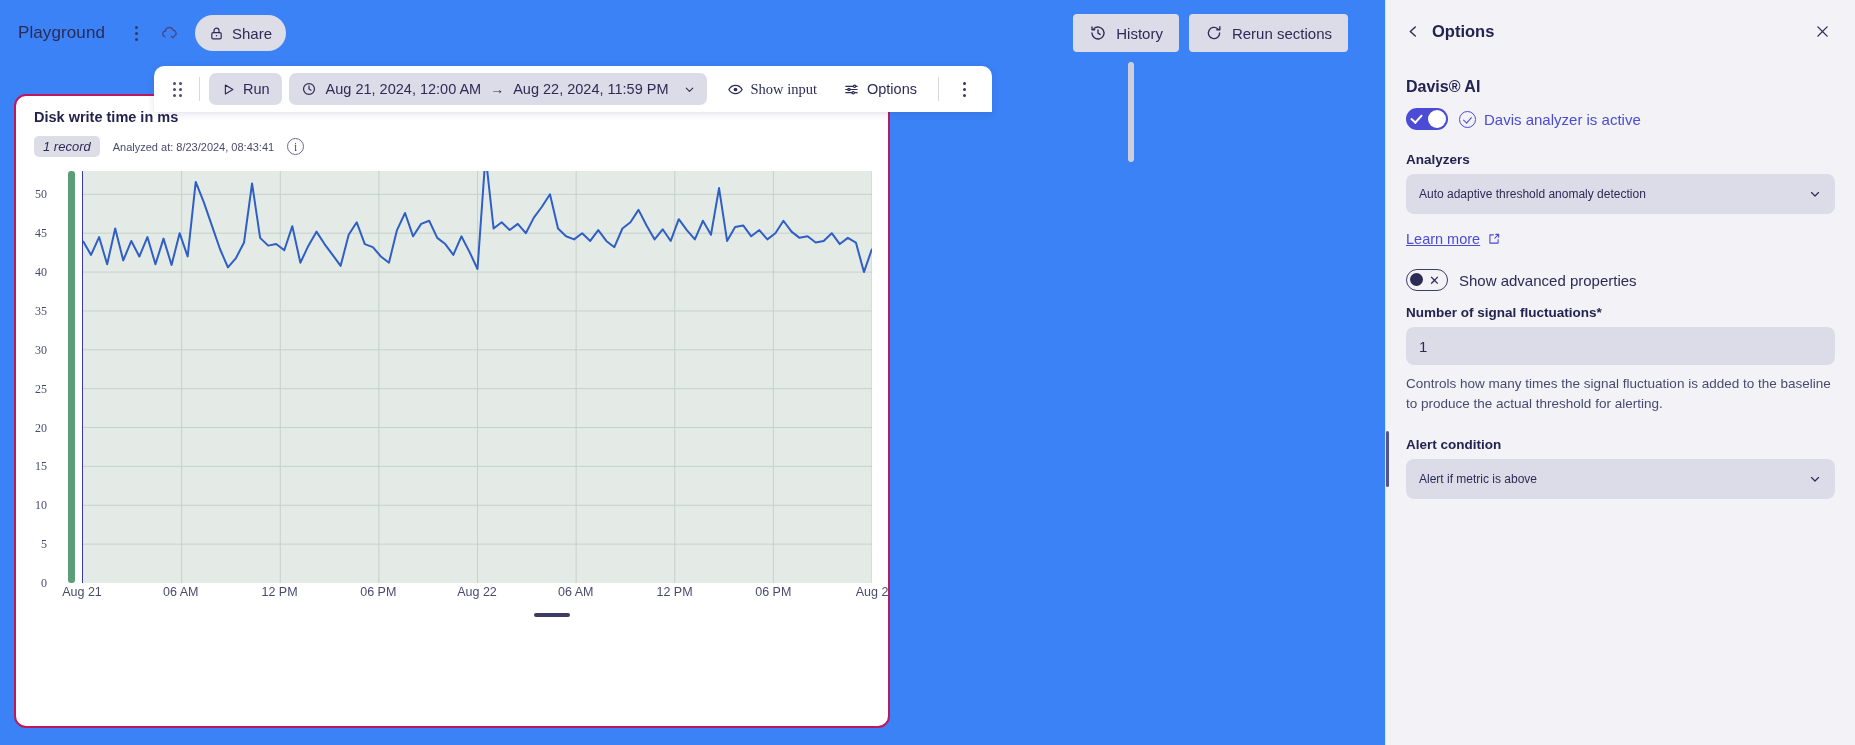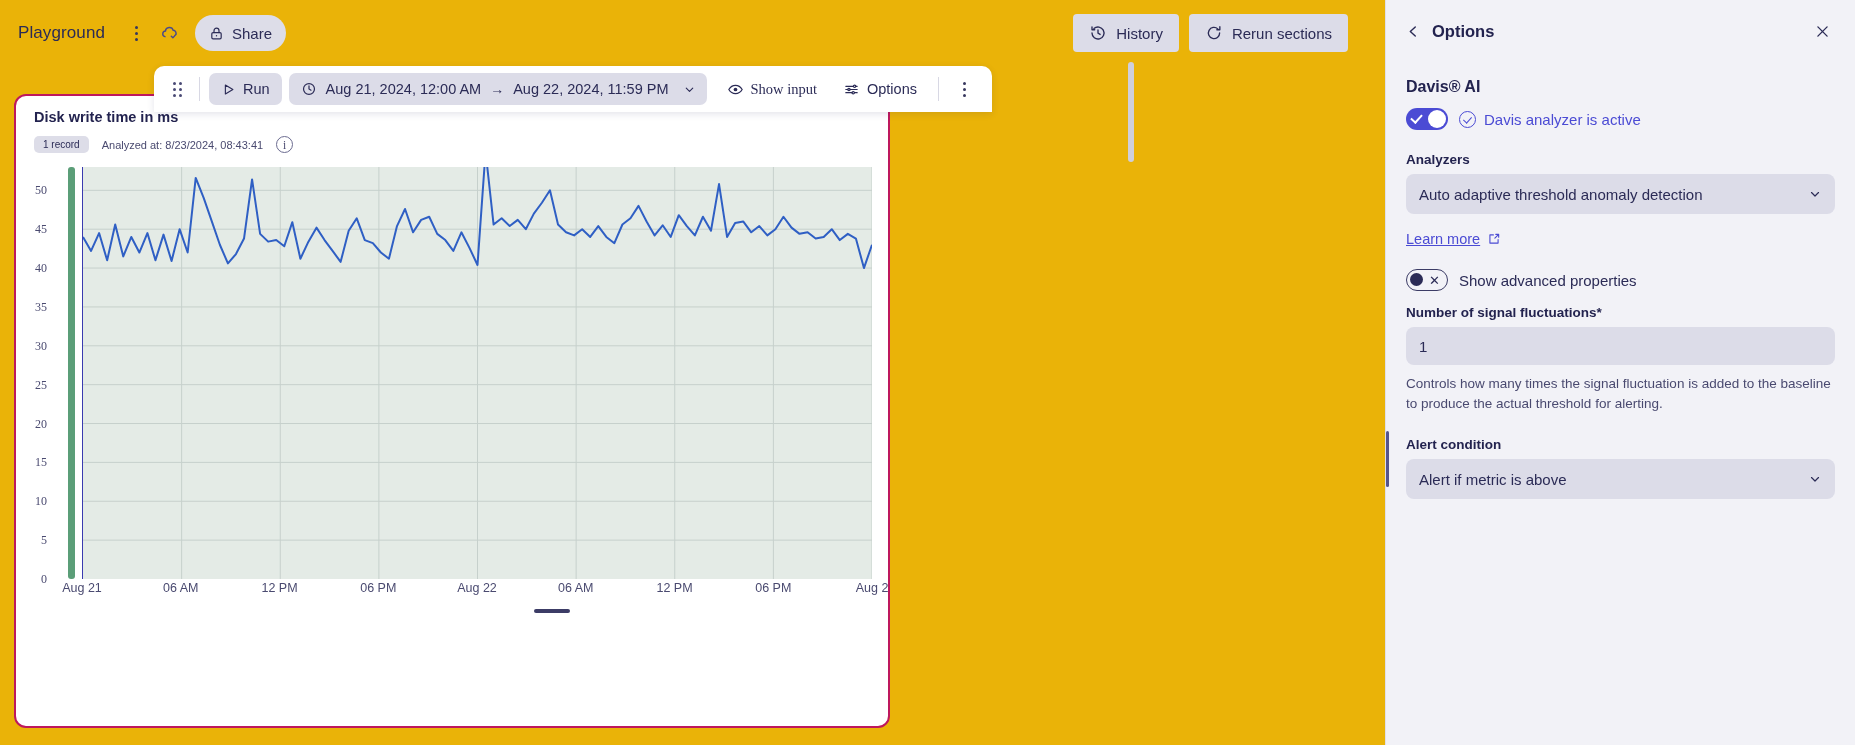--- a/index.html
+++ b/index.html
@@ -4,21 +4,21 @@
 <style>
   * { box-sizing: border-box; }
   html, body {
     margin: 0; padding: 0;
     width: 1855px; height: 745px;
     overflow: hidden;
     font-family: "Liberation Sans", sans-serif;
     background: #f2f2f7;
     color: #2b2b56;
   }
-  .app { position: relative; width: 1855px; height: 745px; background: #eab308; }
+  .app { position: relative; width: 1855px; height: 745px; background: #3b82f6; }
 
   
   .topbar {
     position: absolute; left: 0; top: 0; width: 1380px; height: 66px;
     display: flex; align-items: center; padding: 0 18px;
   }
   .nb-title {
     font-size: 17px; font-weight: 400; color: #2b2b56; letter-spacing: .1px;
   }
   .icon-btn {
@@ -82,21 +82,21 @@
     background: #fff;
     border: 2px solid #be185d;
     border-radius: 12px;
     overflow: hidden;
   }
   .card-head { padding: 13px 18px 0 18px; }
   .card-title { font-size: 14.5px; font-weight: 700; color: #23234f; }
   .card-meta { display: flex; align-items: center; gap: 13px; margin-top: 11px; }
   .rec-badge {
     background: #dddde8; border-radius: 5px;
-    padding: 3px 9px; font-size: 10px; color: #2b2b56;
+    padding: 3px 9px; font-size: 13px; color: #2b2b56; font-style: italic;
   }
   .analyzed { font-size: 11px; color: #4a4a70; }
   .info-i {
     width: 17px; height: 17px; border-radius: 50%;
     border: 1.4px solid #6b6b90; color: #4a4a70;
     font-size: 11.5px; display: flex; align-items: center; justify-content: center;
     font-family: "Liberation Serif", serif; cursor: pointer;
   }
 
   
@@ -202,21 +202,21 @@
   .check-circ::after {
     content: ""; position: absolute; left: 5px; top: 3px;
     width: 4px; height: 7px; border: solid #4b4bd4; border-width: 0 1.6px 1.6px 0;
     transform: rotate(42deg);
   }
 
   .field-label { font-size: 13.5px; font-weight: 700; color: #23234f; margin-bottom: 7px; }
   .select-box {
     display: flex; align-items: center; height: 40px;
     background: #dcdce8; border-radius: 8px; padding: 0 13px;
-    font-size: 15px; color: #2b2b56; cursor: pointer;
+    font-size: 12px; color: #2b2b56; cursor: pointer;
   }
   .select-box .chev { margin-left: auto; color: #2b2b56; }
 
   .learn-more {
     display: inline-flex; align-items: center; gap: 7px;
     margin: 17px 0 22px 0; color: #4b4bd4; font-size: 14.5px;
     text-decoration: underline; cursor: pointer;
   }
 
   .input-box {

